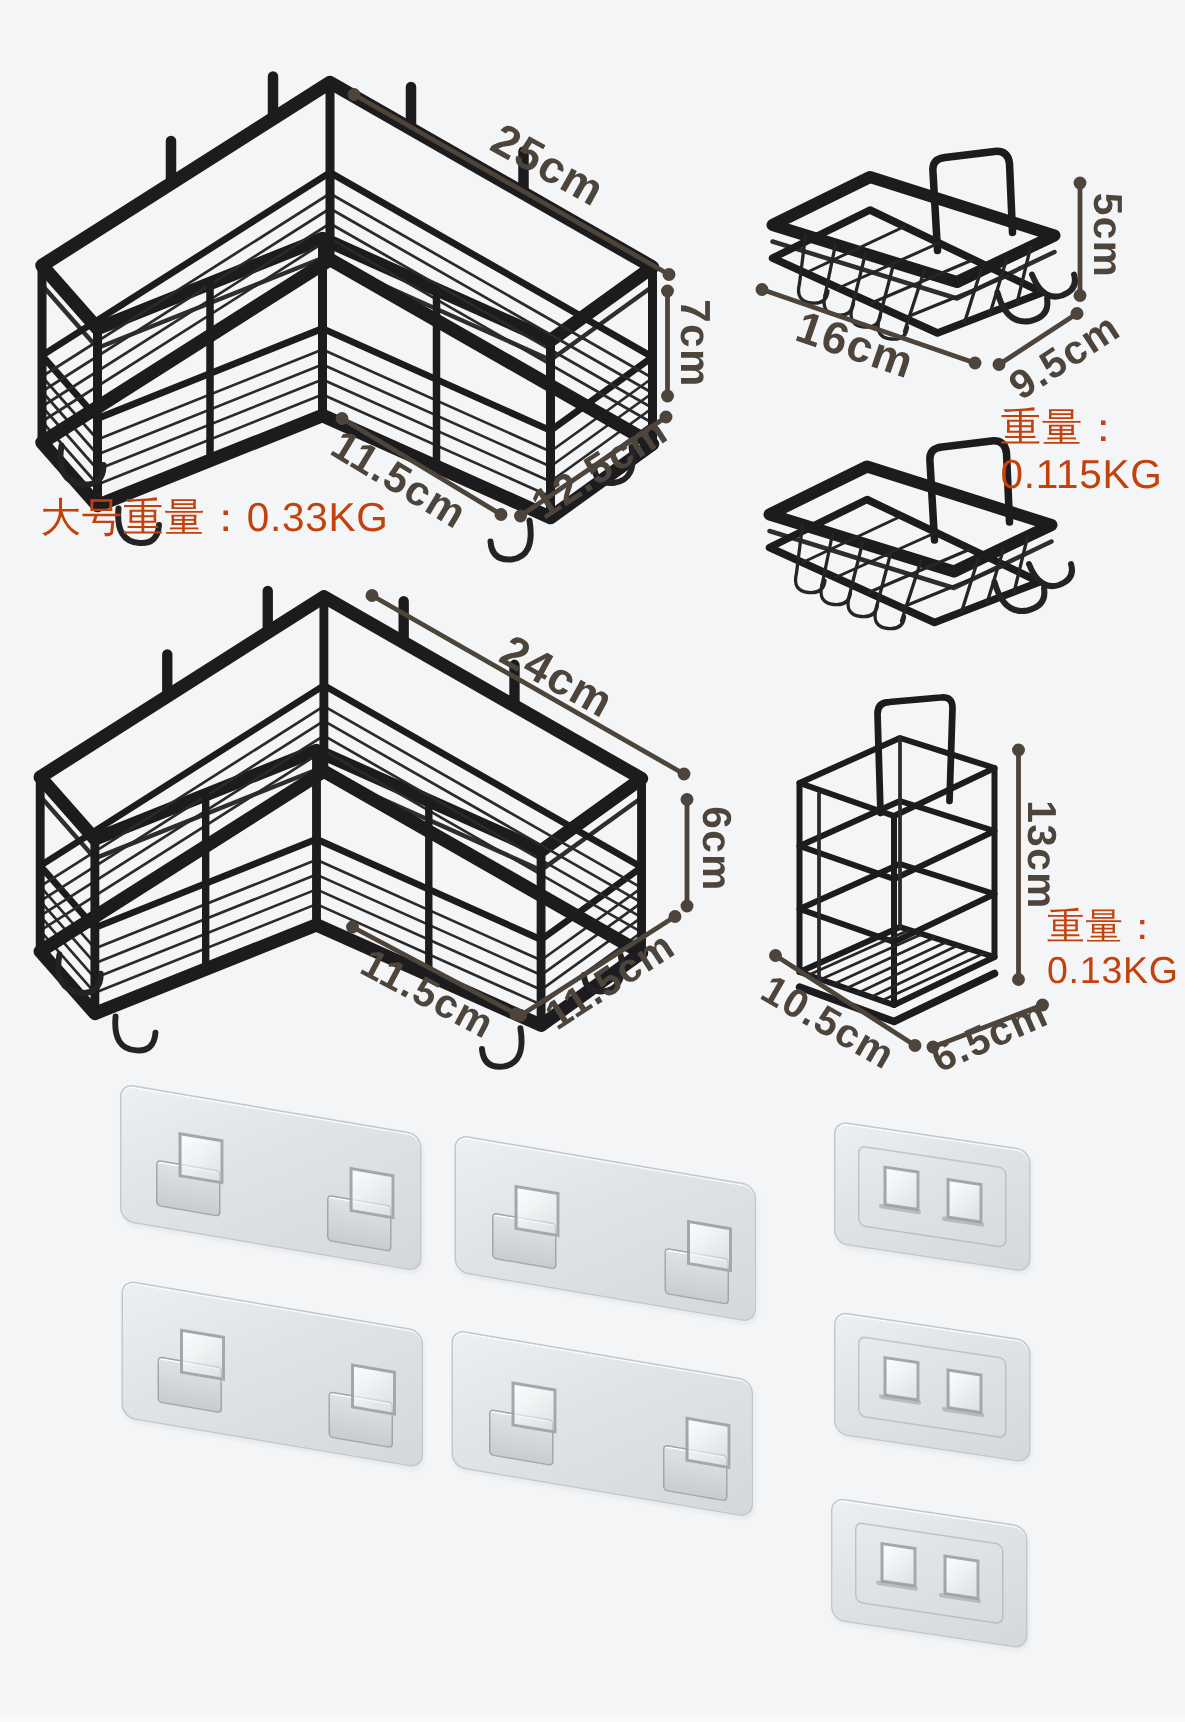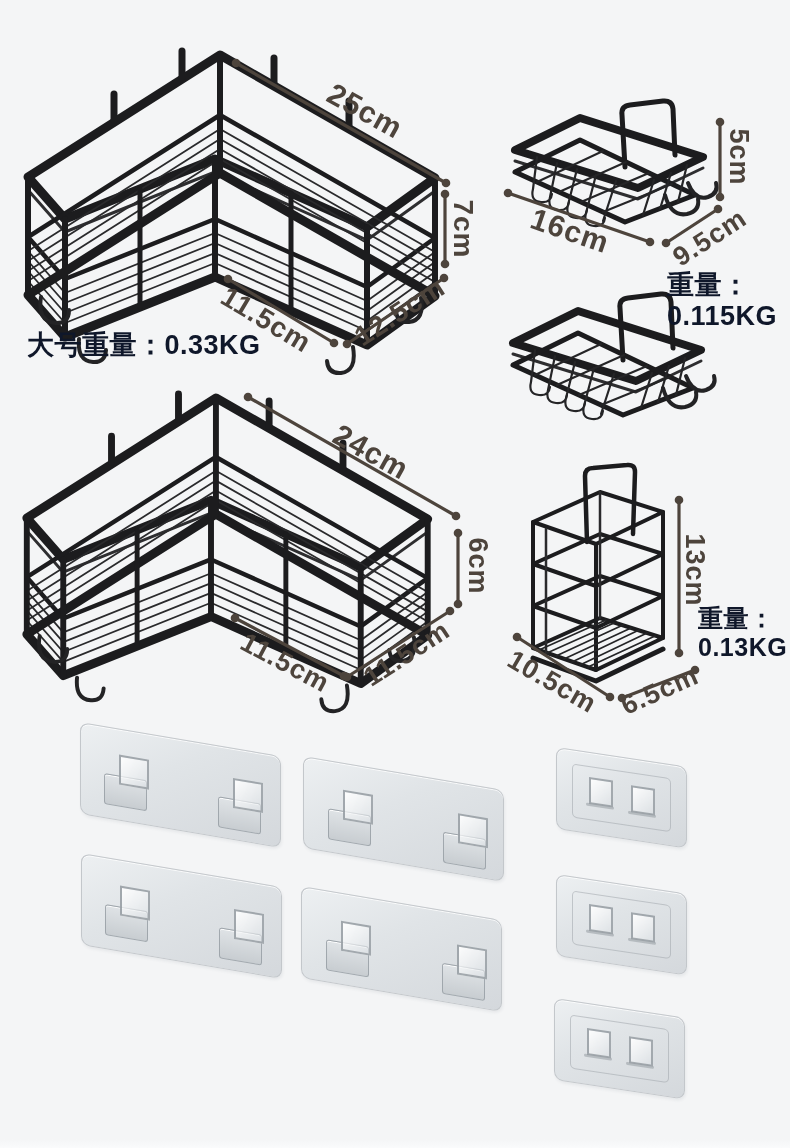--- a/index.html
+++ b/index.html
@@ -9,21 +9,21 @@
     font-family:"Liberation Sans","DejaVu Sans",sans-serif;
   }
   .canvas { position:absolute; inset:0; }
   svg.scene { position:absolute; left:0; top:0; pointer-events:none; }
 
   .dim-label {
     position:absolute; white-space:nowrap; font-weight:700; color:#4d443c;
     letter-spacing:1px; transform-origin:center;
   }
   .weight {
-    position:absolute; white-space:nowrap; font-weight:700; color:#0f172a;
+    position:absolute; white-space:nowrap; font-weight:400; color:#c2410c;
     letter-spacing:0.5px;
   }
   .weight .line { display:block; }
 
   
   .pad {
     position:absolute; border-radius:9px;
     background:linear-gradient(150deg,#edf0f2 0%,#e0e4e7 40%,#d4d8dc 100%);
     border:1px solid #c3c7cb;
     box-shadow:inset 0 1px 0 rgba(255,255,255,.8), 1px 2px 3px rgba(60,70,80,.07);

